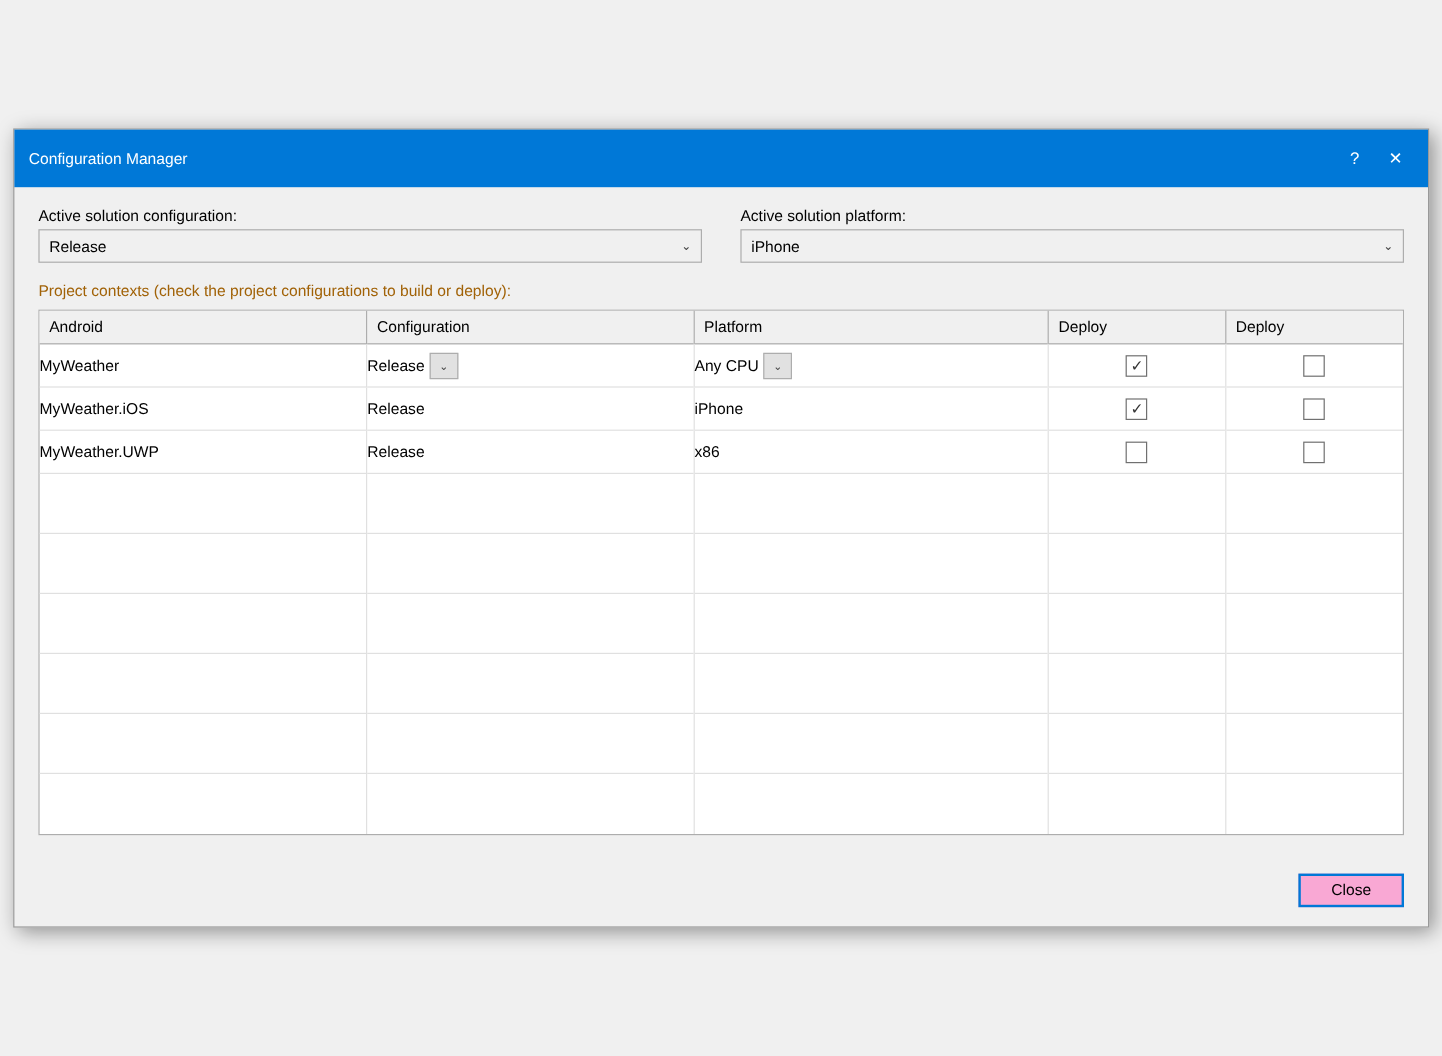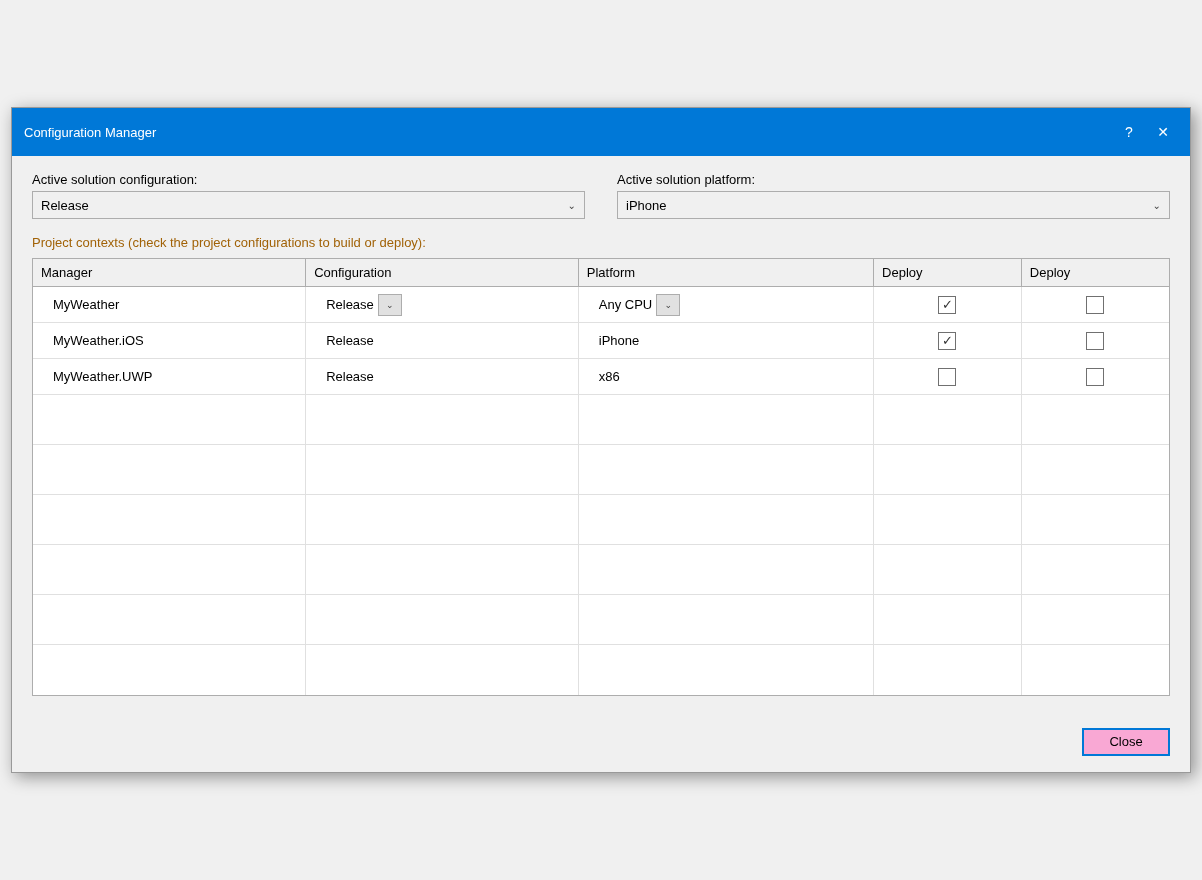--- a/index.html
+++ b/index.html
@@ -137,21 +137,21 @@
 
     tbody tr {
       border-bottom: 1px solid #e0e0e0;
     }
 
     tbody tr:last-child {
       border-bottom: none;
     }
 
     tbody td {
-      padding: 6px 20px;
+      padding: 6px 0;
       border-right: 1px solid #e0e0e0;
       vertical-align: middle;
       height: 36px;
     }
 
     tbody td:last-child {
       border-right: none;
     }
 
     .col-project { width: 24%; }
@@ -257,21 +257,21 @@
         </div>
       </div>
     </div>
 
     <div class="project-contexts-label">Project contexts (check the project configurations to build or deploy):</div>
 
     <div class="table-container">
       <table>
         <thead>
           <tr>
-            <th class="col-project">Manager</th>
+            <th class="col-project">Android</th>
             <th class="col-config">Configuration</th>
             <th class="col-platform">Platform</th>
             <th class="col-build">Deploy</th>
             <th class="col-deploy">Deploy</th>
           </tr>
         </thead>
         <tbody id="table-body">
 
         <tr>
               <td>MyWeather</td>

